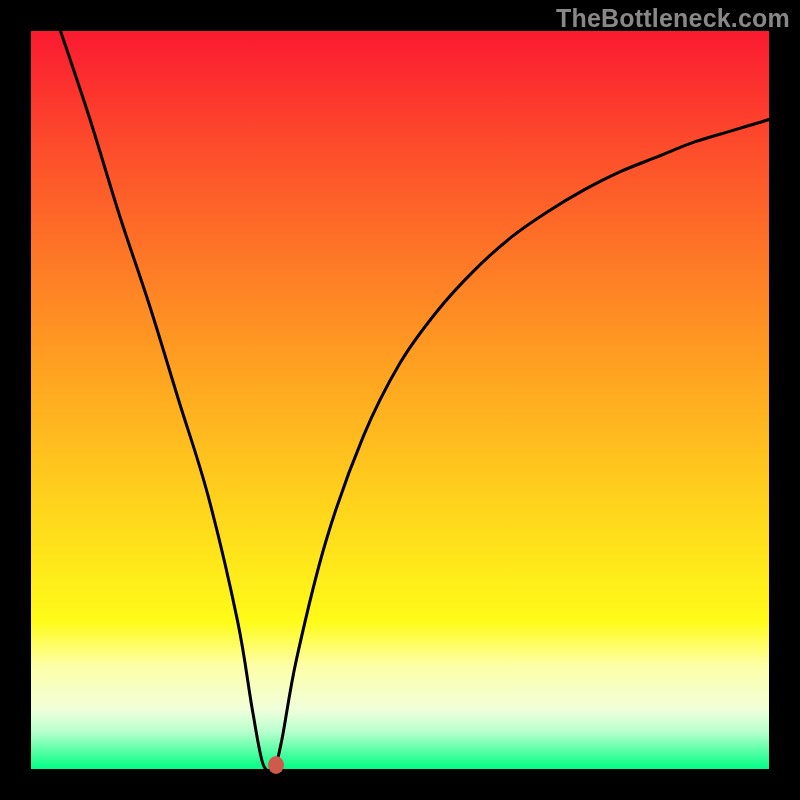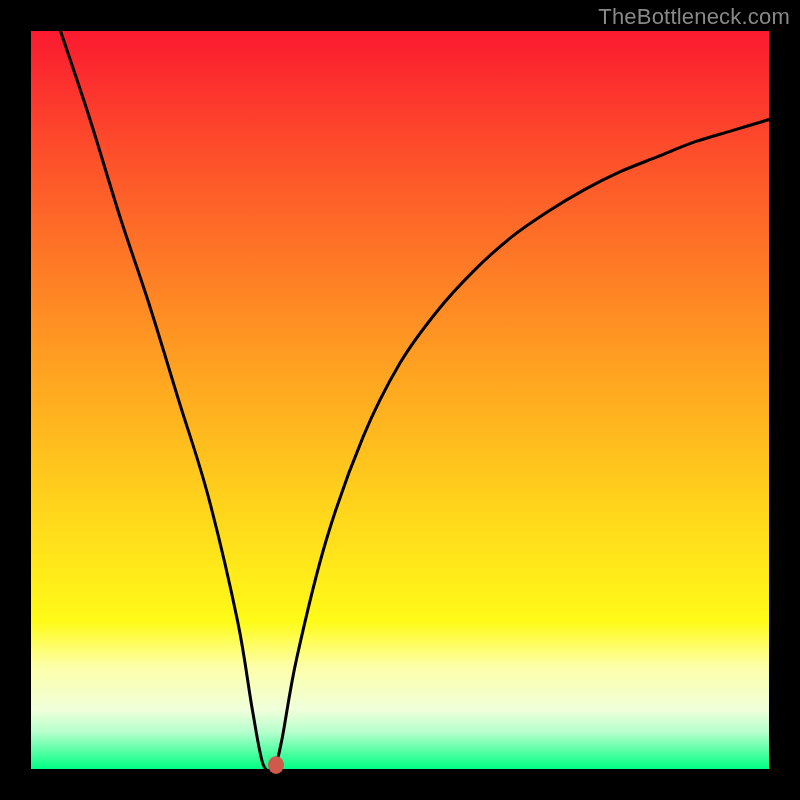--- a/index.html
+++ b/index.html
@@ -9,22 +9,22 @@
     height: 800px;
     overflow: hidden;
     background: #ffffff;
     font-family: Arial, Helvetica, sans-serif;
   }
   .watermark {
     position: absolute;
     top: 4px;
     right: 10px;
     color: #888888;
-    font-size: 22px;
-    font-weight: 400;
+    font-size: 25px;
+    font-weight: 700;
     letter-spacing: 0.2px;
     z-index: 10;
   }
   .plot-area {
     position: absolute;
     left: 31px;
     top: 31px;
     width: 738px;
     height: 738px;
     background: linear-gradient(to bottom,

